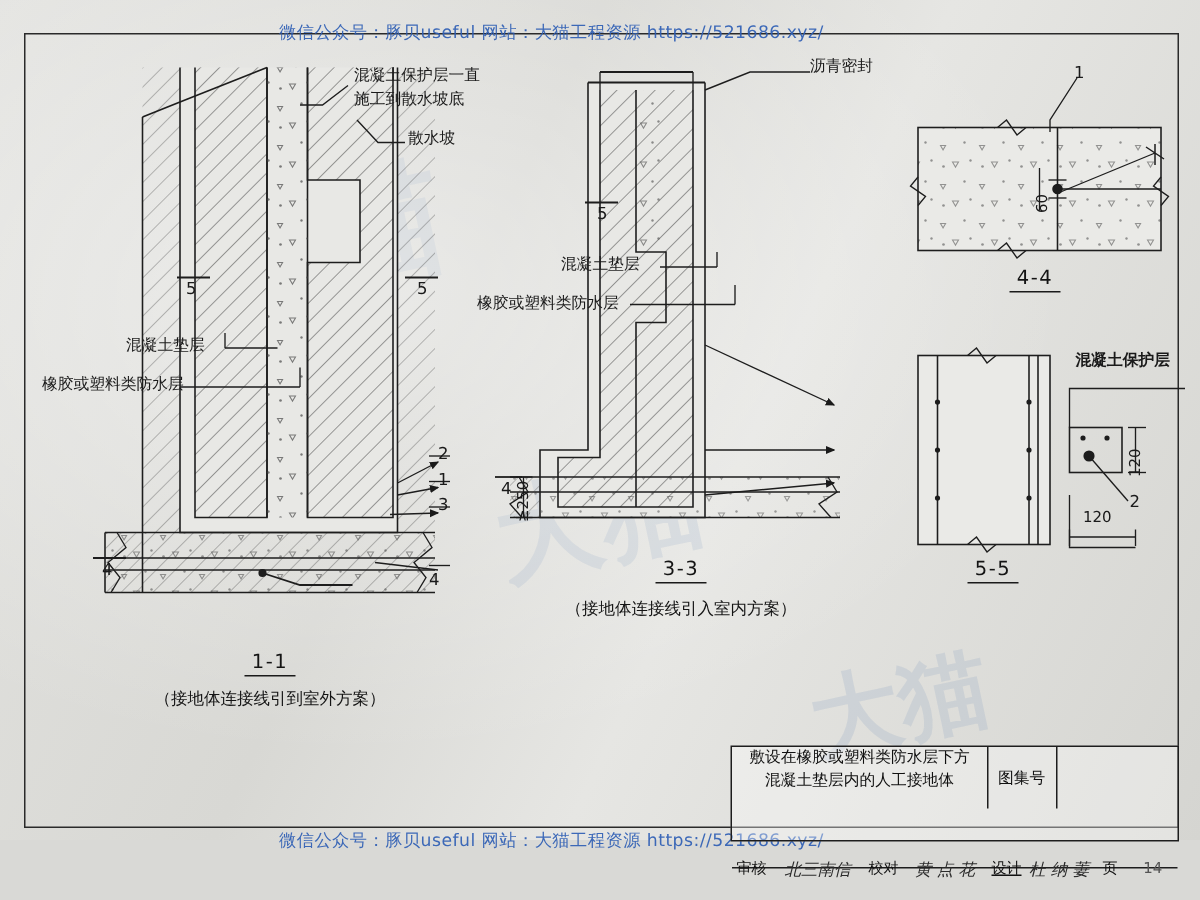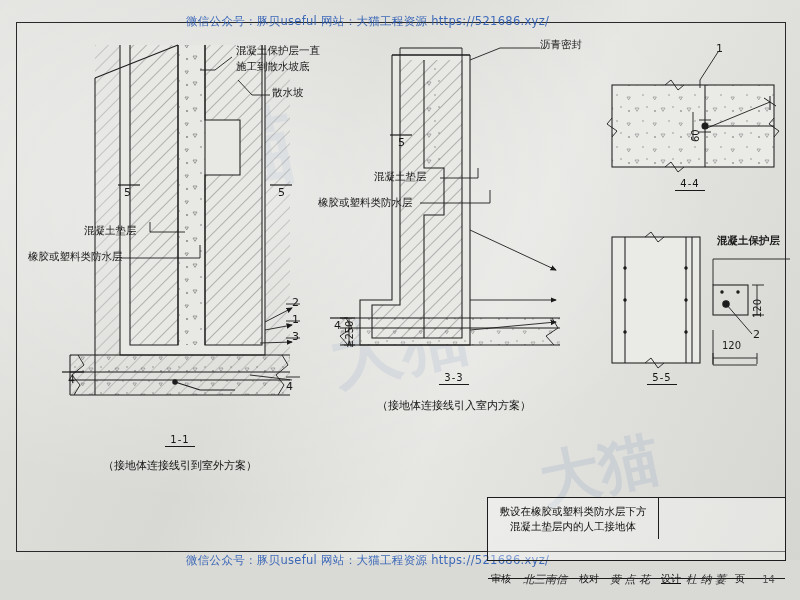--- a/index.html
+++ b/index.html
@@ -35,31 +35,31 @@
     position:absolute;color:rgba(120,150,190,.18);
     font-size:88px;font-weight:bold;white-space:nowrap;
     transform:rotate(-12deg);pointer-events:none;
   }
   .lbl{
     position:absolute;white-space:nowrap;color:#1a1a1a;
     font-size:10.5px;line-height:13px;
   }
   .num{position:absolute;color:#1a1a1a;font-size:11px;}
   .cap{position:absolute;text-align:center;color:#141414;font-size:11px;}
-  .cap-title{font-size:10px;letter-spacing:1px;}
+  .cap-title{font-size:13px;letter-spacing:1px;}
   .ul{border-bottom:1.3px solid #1a1a1a;padding:0 5px 1px 5px;}
   svg{position:absolute;left:0;top:0;overflow:visible;}
   .notes{
     position:absolute;color:#141414;font-size:10.5px;line-height:15px;
     white-space:pre-line;
   }
   
   .tb{position:absolute;left:487px;top:497px;width:297px;height:62px;border:1.3px solid #1d1d1d;background:rgba(255,255,255,.35);}
   .tb-row1{position:absolute;left:0;top:0;right:0;height:41px;}
-  .tb-title{position:absolute;left:0;top:0;width:170px;height:41px;display:flex;align-items:center;justify-content:center;text-align:center;font-size:10.5px;line-height:15px;color:#111;border-right:1.2px solid #1d1d1d;}
+  .tb-title{position:absolute;left:0;top:0;width:170px;height:41px;display:flex;justify-content:center;text-align:center;font-size:10.5px;line-height:15px;color:#111;border-right:1.2px solid #1d1d1d;}
   .tb-atlaslbl{position:absolute;left:170px;top:0;width:46px;height:41px;display:flex;align-items:center;justify-content:center;font-size:10.5px;color:#111;border-right:1.2px solid #1d1d1d;}
   .tb-atlasval{position:absolute;left:216px;top:0;right:0;height:41px;display:flex;align-items:center;justify-content:center;font-size:12.5px;color:#6b6b6b;}
   .tb-row2{position:absolute;left:0;top:41px;right:0;bottom:0;border-top:1.2px solid #1d1d1d;margin-top:39px;}
   .tb-c{position:absolute;top:0;bottom:0;display:flex;align-items:center;justify-content:center;font-size:10px;color:#111;}
   .sigbox{font-family:"DejaVu Serif","Liberation Serif",serif;color:#2b2b2b;font-size:11px;font-style:italic;}
   .vline{position:absolute;top:0;bottom:0;width:0;border-left:1.2px solid #1d1d1d;}
   .rot90{transform:rotate(-90deg);transform-origin:left top;}
 </style>
 </head>
 <body>
@@ -318,20 +318,21 @@
 
 
   <div class="tb">
     <div class="tb-row1">
       <div class="tb-title">
         <span>
           <span>敷设在橡胶或塑料类防水层下方</span><br>
           <span>混凝土垫层内的人工接地体</span>
         </span>
       </div>
+      <div class="tb-atlaslbl">图集号</div>
     </div>
     <div class="tb-row2">
       <div class="tb-c" style="left:0;width:26px;">审核</div>
       <div class="vline" style="left:26px;"></div>
       <div class="tb-c sigbox" style="left:26px;width:62px;">北三南信</div>
       <div class="vline" style="left:88px;"></div>
       <div class="tb-c" style="left:88px;width:26px;">校对</div>
       <div class="vline" style="left:114px;"></div>
       <div class="tb-c sigbox" style="left:114px;width:56px;">黄 点 花</div>
       <div class="vline" style="left:170px;"></div>

